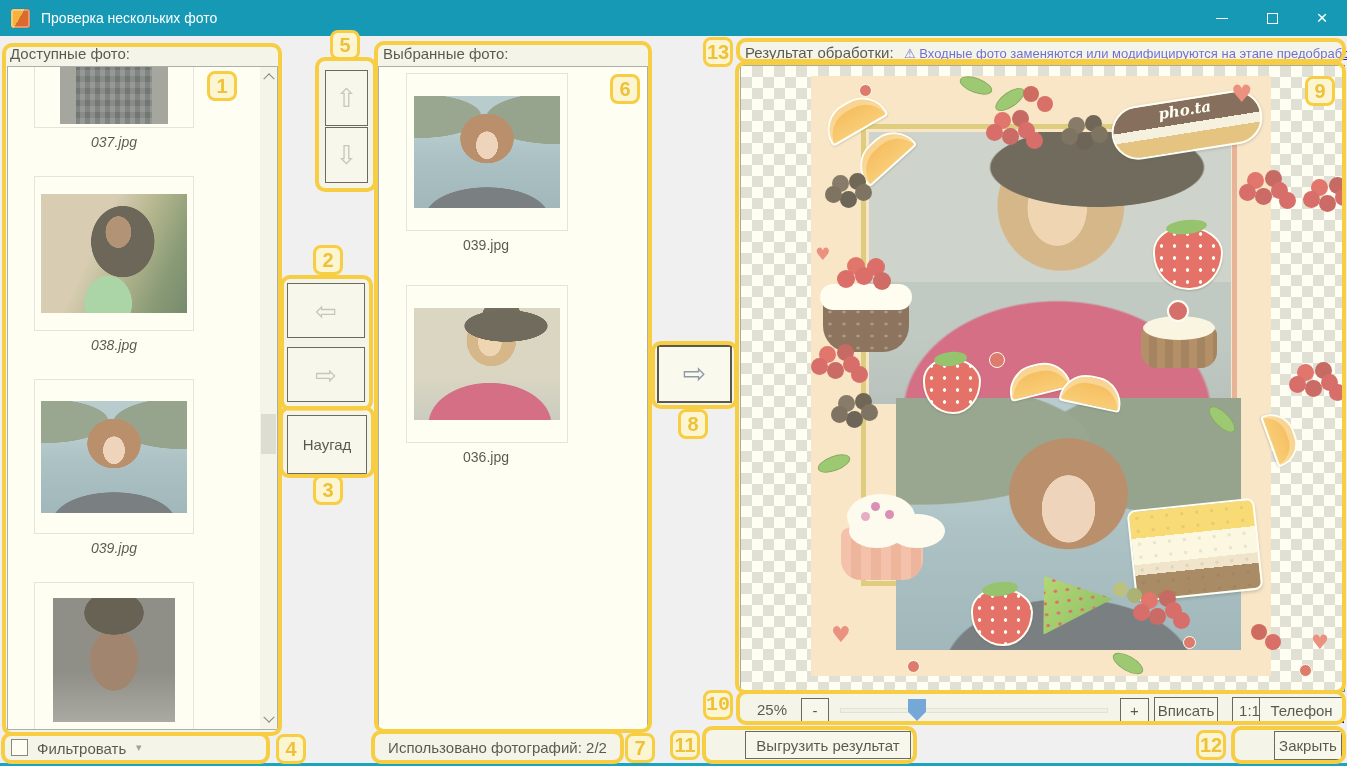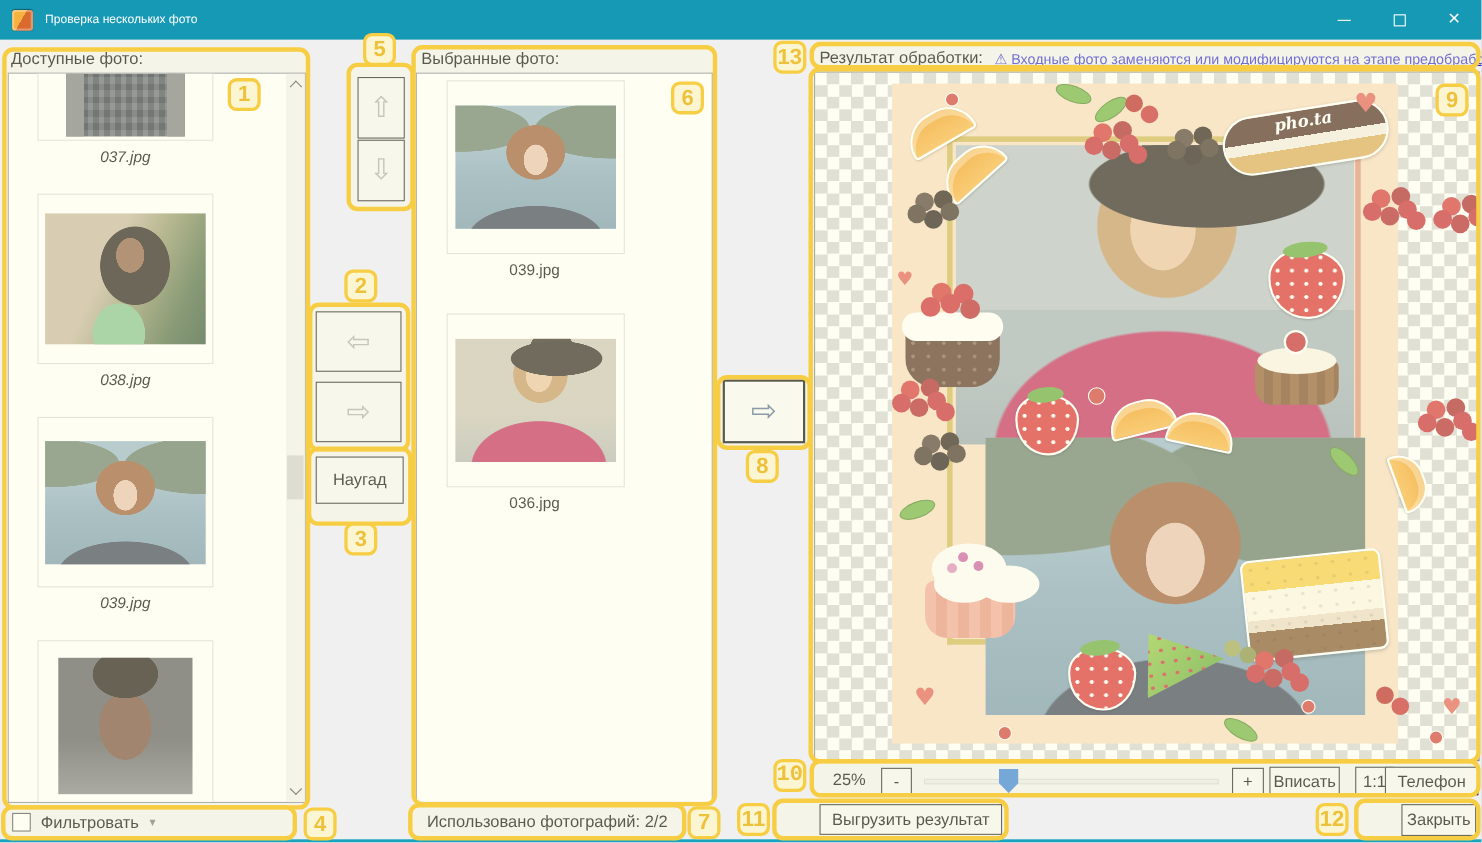--- a/index.html
+++ b/index.html
@@ -6,21 +6,21 @@
   #app{position:relative;width:1347px;height:766px;overflow:hidden;background:#F0F0F0;
        font-family:"Liberation Sans",sans-serif;font-size:15px;color:#000;}
   #app *, #app *::before, #app *::after{box-sizing:border-box;}
 
   
   .titlebar{position:absolute;left:0;top:0;width:100%;height:36px;background:#1699B5;
             display:flex;align-items:center;color:#fff;}
   .app-icon{width:19px;height:19px;margin-left:11px;border-radius:3px;
             background:linear-gradient(120deg,#F6B23F 0 46%,#D96B2F 46%);
             box-shadow:inset 0 0 0 2px rgba(255,255,255,.30),0 0 1px rgba(0,0,0,.4);}
-  .tb-title{margin-left:11px;font-size:11px;}
+  .tb-title{margin-left:11px;font-size:14px;}
   .win-btns{margin-left:auto;display:flex;height:100%;}
   .wbtn{width:50px;display:flex;align-items:center;justify-content:center;font-size:19px;}
   .min-glyph{width:12px;height:0;border-top:1.4px solid #fff;}
   .max-glyph{width:11px;height:11px;border:1.4px solid #fff;}
 
   
   .win-edge{position:absolute;left:0;bottom:0;width:100%;height:3px;background:#19A4C0;}
 
   .section-label{position:absolute;font-size:15px;white-space:nowrap;}
 
@@ -79,21 +79,21 @@
   .sc-thumb{position:absolute;left:1px;width:15px;top:347px;height:40px;background:#CDCDCD;}
 
   
   .btn{position:absolute;background:#F5F5F5;border:1px solid #1C1C1C;color:#000;
        display:flex;align-items:center;justify-content:center;font-size:15px;
        font-family:"Liberation Sans",sans-serif;}
   #btn-up{left:325px;top:70px;width:43px;height:56px;}
   #btn-down{left:325px;top:127px;width:43px;height:56px;}
   #btn-left{left:287px;top:283px;width:78px;height:55px;}
   #btn-right{left:287px;top:347px;width:78px;height:55px;}
-  #btn-random{left:287px;top:415px;width:80px;height:43px;}
+  #btn-random{left:287px;top:415px;width:80px;height:59px;}
   #btn-move{left:657px;top:345px;width:75px;height:58px;border:2px solid #000;background:#F7F7F7;}
   .arrow-glyph{font-family:"DejaVu Sans",sans-serif;font-size:26px;color:#A9A9A9;line-height:1;}
   #btn-move .arrow-glyph{font-size:28px;color:#51688C;}
 
   
   #result-label{left:745px;top:44px;}
   #result-warning{position:absolute;left:904px;top:46px;font-size:13px;color:#2424CC;
                   text-decoration:underline;white-space:nowrap;}
 
   

